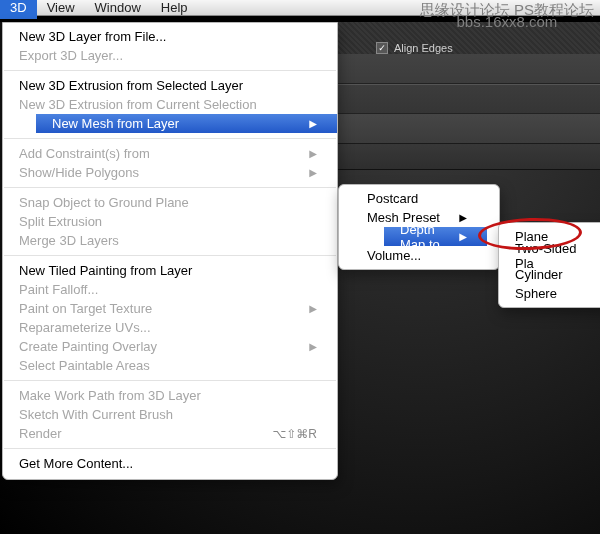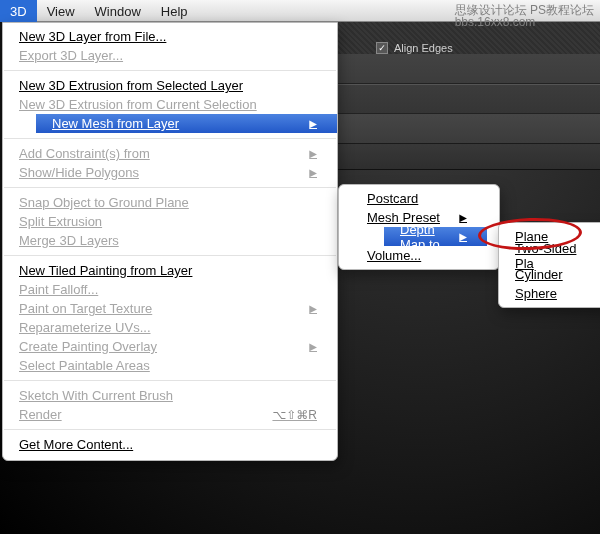--- a/index.html
+++ b/index.html
@@ -1,38 +1,38 @@
 <!DOCTYPE html>
 <html><head>
 <meta charset="utf-8">
 <style>
 * { margin: 0; padding: 0; box-sizing: border-box; }
 body { width: 600px; height: 534px; overflow: hidden; font-family: "Lucida Grande", "Helvetica Neue", Arial, sans-serif; font-size: 13px; background: #000; position: relative; }
-.menubar { height: 22px; background: linear-gradient(#f6f6f6, #d8d8d8); border-bottom: 1px solid #888; display: flex; align-items: flex-start; }
+.menubar { height: 16px; background: linear-gradient(#f6f6f6, #d8d8d8); border-bottom: 1px solid #888; display: flex; align-items: center; }
 .menubar-item { padding: 0 10px; height: 22px; display: flex; align-items: center; color: #222; }
 .menubar-item.active { background: #2a6cd6; color: #fff; }
 .panel-bg { position: absolute; top: 22px; left: 0; right: 0; bottom: 0; background: radial-gradient(ellipse at 70% 10%, #3b3b3b 0%, #181818 60%, #000 100%); }
 .panel-top { position: absolute; top: 22px; left: 336px; right: 0; height: 62px; background: linear-gradient(#4a4a4a, #3c3c3c); border-bottom: 1px solid #222; }
 .panel-strip { position: absolute; top: 0; left: 0; right: 0; height: 32px; background: repeating-linear-gradient(45deg, #363636 0 2px, #2e2e2e 2px 4px); }
 .align-chk { position: absolute; top: 42px; left: 376px; display: flex; align-items: center; color: #cfcfcf; font-size: 11px; }
 .align-chk .box { width: 12px; height: 12px; background: #575757; border: 1px solid #888; margin-right: 6px; display: flex; align-items: center; justify-content: center; color: #fff; font-size: 9px; }
 .strip2 { position: absolute; top: 84px; left: 336px; right: 0; height: 30px; background: linear-gradient(#3c3c3c, #353535); border-top: 1px solid #555; border-bottom: 1px solid #222; }
 .strip3 { position: absolute; top: 114px; left: 336px; right: 0; height: 30px; background: linear-gradient(#464646, #3b3b3b); border-bottom: 1px solid #1a1a1a; }
 .strip4 { position: absolute; top: 144px; left: 336px; right: 0; height: 26px; background: linear-gradient(#383838, #2e2e2e); border-bottom: 1px solid #111; }
 .menu1 { position: absolute; top: 22px; left: 2px; width: 336px; background: #fff; border: 1px solid #b8b8b8; box-shadow: 2px 6px 14px rgba(0,0,0,0.35); border-radius: 0 0 6px 6px; padding: 4px 0 6px; }
-.mi { padding: 2px 20px 2px 16px; color: #000; display: flex; justify-content: space-between; align-items: center; height: 19px; text-decoration: underline; }
+.mi { padding: 2px 20px 2px 16px; color: #000; display: flex; justify-content: space-between; align-items: center; height: 19px; }
 .mi.disabled { color: #a6a6a6; text-align: center; }
 .mi.highlight { background: linear-gradient(#4b82e0, #2258c8); color: #fff; margin-left: 33px; }
 .sep { height: 1px; background: #e2e2e2; margin: 5px 1px; }
 .arrow { font-size: 10px; margin-left: 8px; }
 .shortcut { color: #888; font-size: 12px; }
 .menu2 { position: absolute; top: 184px; left: 338px; width: 162px; background: #fff; border: 1px solid #b8b8b8; box-shadow: 2px 6px 14px rgba(0,0,0,0.35); border-radius: 6px; padding: 4px 12px; }
 .menu3 { position: absolute; top: 222px; left: 498px; width: 120px; background: #fff; border: 1px solid #b8b8b8; box-shadow: 2px 6px 14px rgba(0,0,0,0.35); border-radius: 6px; padding: 4px 0; }
 .circle-mark { position: absolute; top: 218px; left: 478px; width: 104px; height: 32px; border: 3px solid #c31414; border-radius: 50%; pointer-events: none; transform: rotate(-2deg); }
-.watermark { position: absolute; top: 4px; right: 6px; color: #7f7f7f; font-size: 12px; text-align: left; line-height: 12px; }
+.watermark { position: absolute; top: 4px; right: 6px; color: #7f7f7f; font-size: 15px; text-align: center; line-height: 12px; }
 </style>
 </head>
 <body>
 
 <div class="menubar">
   <div class="menubar-item active">3D</div>
   <div class="menubar-item">View</div>
   <div class="menubar-item">Window</div>
   <div class="menubar-item">Help</div>
 </div>
@@ -107,20 +107,23 @@
     </div>
   <div class="mi disabled">
       <span>Create Painting Overlay</span>
       <span class="arrow">▶</span>
     </div>
   <div class="mi disabled">
       <span>Select Paintable Areas</span>
     </div>
   <div class="sep"></div>
   <div class="mi disabled">
+      <span>Make Work Path from 3D Layer</span>
+    </div>
+  <div class="mi disabled">
       <span>Sketch With Current Brush</span>
     </div>
   <div class="mi disabled">
       <span>Render</span>
       <span class="shortcut">⌥⇧⌘R</span>
     </div>
   <div class="sep"></div>
   <div class="mi">
       <span>Get More Content...</span>
     </div>

